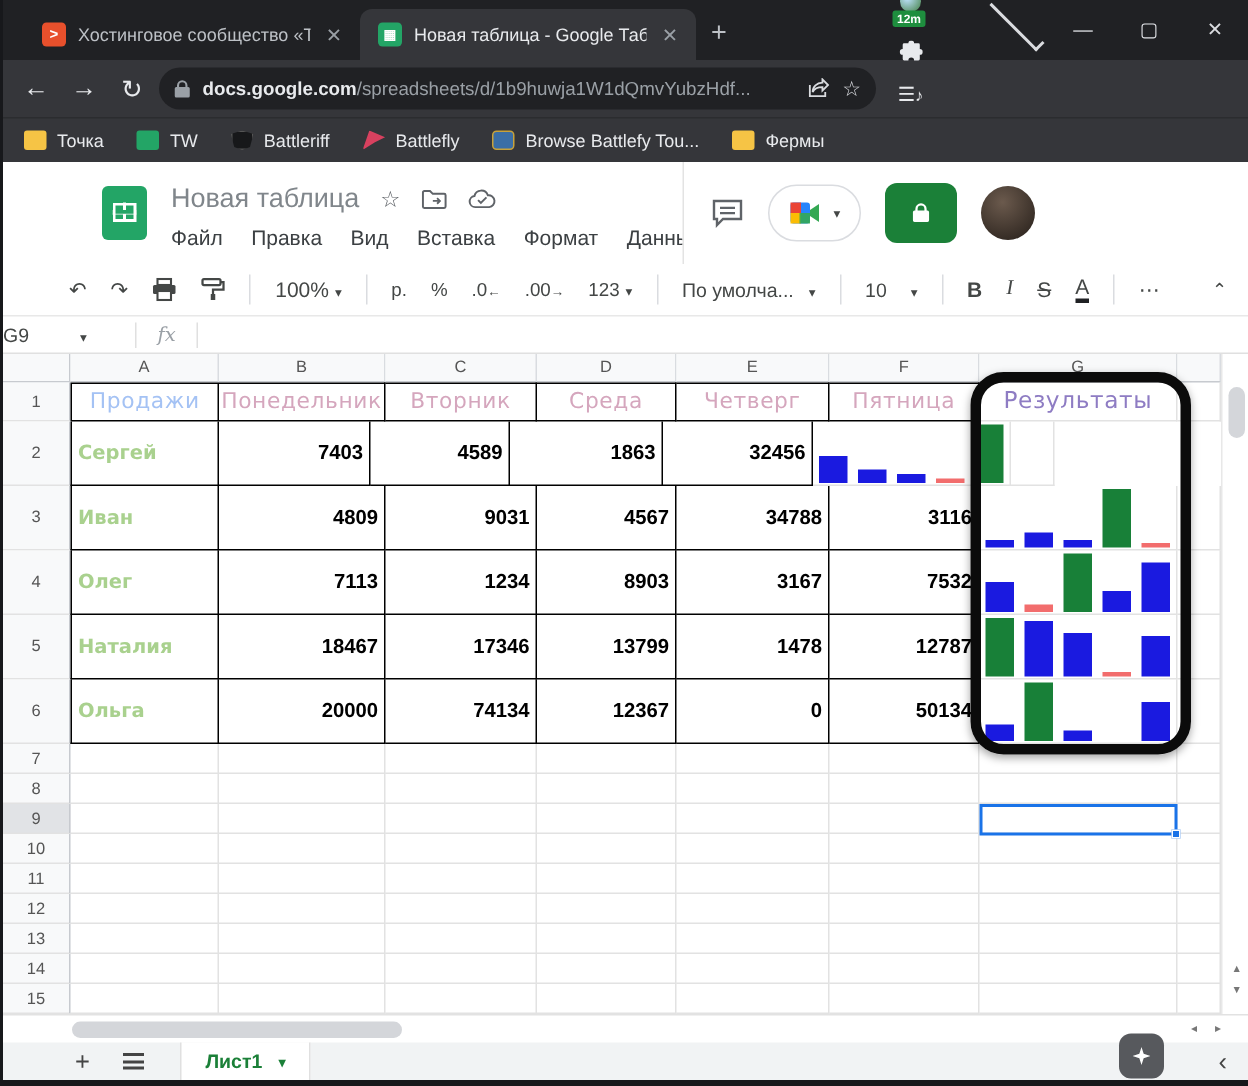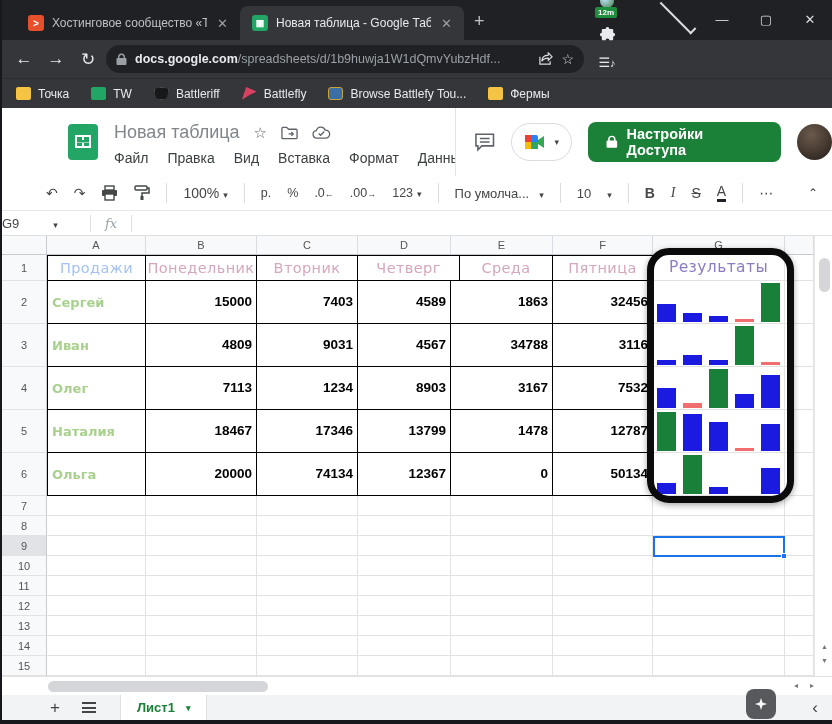--- a/index.html
+++ b/index.html
@@ -238,21 +238,20 @@
             <rect x="1" y="8" width="7" height="7" fill="#fbbc04"></rect>
             <rect x="7" y="8" width="7" height="7" fill="#34a853" opacity=".9"></rect>
             <path d="M14 6l6-4v12l-6-4V6z" fill="#34a853"></path>
           </svg>
         <span class="dd-caret">▾</span>
       </div>
       <div id="share-btn">
         <svg width="12" height="14" viewBox="0 0 11 13">
             <path d="M2 5V4a3.5 3.5 0 0 1 7 0v1h.5a1 1 0 0 1 1 1v5a1 1 0 0 1-1 1h-8a1 1 0 0 1-1-1V6a1 1 0 0 1 1-1H2zm1.4 0h4.2V4a2.1 2.1 0 0 0-4.2 0v1z" fill="#fff"></path>
           </svg>
-        <span>Настройки Доступа</span>
       </div>
       <span class="avatar-m"></span>
     </div>
   </div>
 
   <div id="sstoolbar">
     <span class="ti">↶</span>
     <span class="ti">↷</span>
     <span class="ti">
         <svg width="17" height="16" viewBox="0 0 17 16">
@@ -309,30 +308,29 @@
         <div class="ch" style="width: 100px;">F</div>
         <div class="ch" style="width: 132px;">G</div>
         <div class="ch" style="width: 29px;"></div>
       </div>
     <div id="rows">
         <div class="grow" style="height: 26px;">
           <div class="rh">1</div>
           <div class="cell hdr-cell blk blk-t blk-l" style="width: 99px; color: rgb(164, 194, 244);">Продажи</div>
           <div class="cell hdr-cell blk blk-t" style="width: 111px; color: rgb(213, 166, 189);">Понедельник</div>
           <div class="cell hdr-cell blk blk-t" style="width: 101px; color: rgb(213, 166, 189);">Вторник</div>
+          <div class="cell hdr-cell blk blk-t" style="width: 93px; color: rgb(213, 166, 189);">Среда</div>
           <div class="cell hdr-cell blk blk-t" style="width: 102px; color: rgb(213, 166, 189);">Четверг</div>
-          <div class="cell hdr-cell blk blk-t" style="width: 93px; color: rgb(213, 166, 189);">Среда</div>
           <div class="cell hdr-cell blk blk-t" style="width: 100px; color: rgb(213, 166, 189);">Пятница</div>
           <div class="cell hdr-cell" style="width: 132px; color: rgb(142, 124, 195); font-size: 15.5px;">Результаты</div>
           <div class="cell" style="width: 29px;"></div>
         </div>
         <div class="grow" style="height: 43px;">
           <div class="rh">2</div>
           <div class="cell name-cell blk blk-l" style="width: 99px; color: rgb(169, 209, 142);">Сергей</div>
-          <div class="cell num-cell blk" style="width: 111px;">15000</div>
           <div class="cell num-cell blk" style="width: 101px;">7403</div>
           <div class="cell num-cell blk" style="width: 93px;">4589</div>
           <div class="cell num-cell blk" style="width: 102px;">1863</div>
           <div class="cell num-cell blk" style="width: 100px;">32456</div>
           <div class="cell" style="width: 132px;">
             <div class="spark">
               <div class="bar" style="height: 18px; background: rgb(26, 26, 224);"></div>
               <div class="bar" style="height: 9px; background: rgb(26, 26, 224);"></div>
               <div class="bar" style="height: 6px; background: rgb(26, 26, 224);"></div>
               <div class="bar" style="height: 3px; background: rgb(242, 109, 109);"></div>

